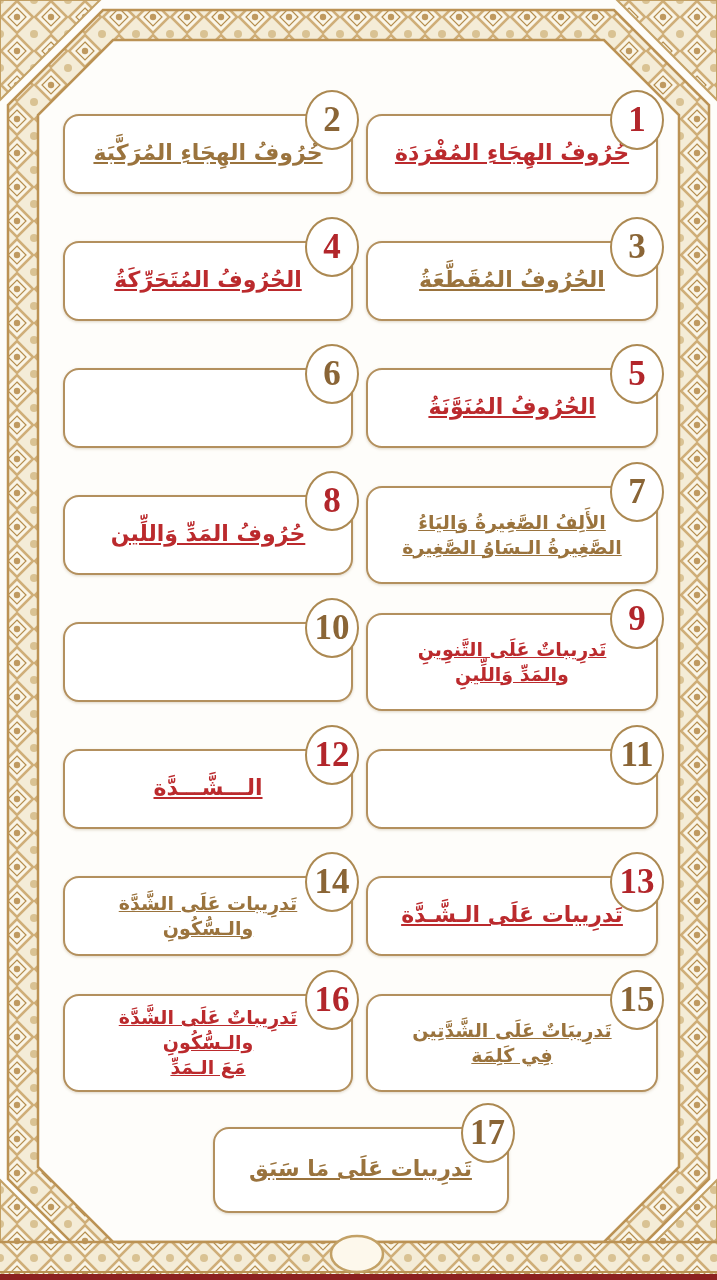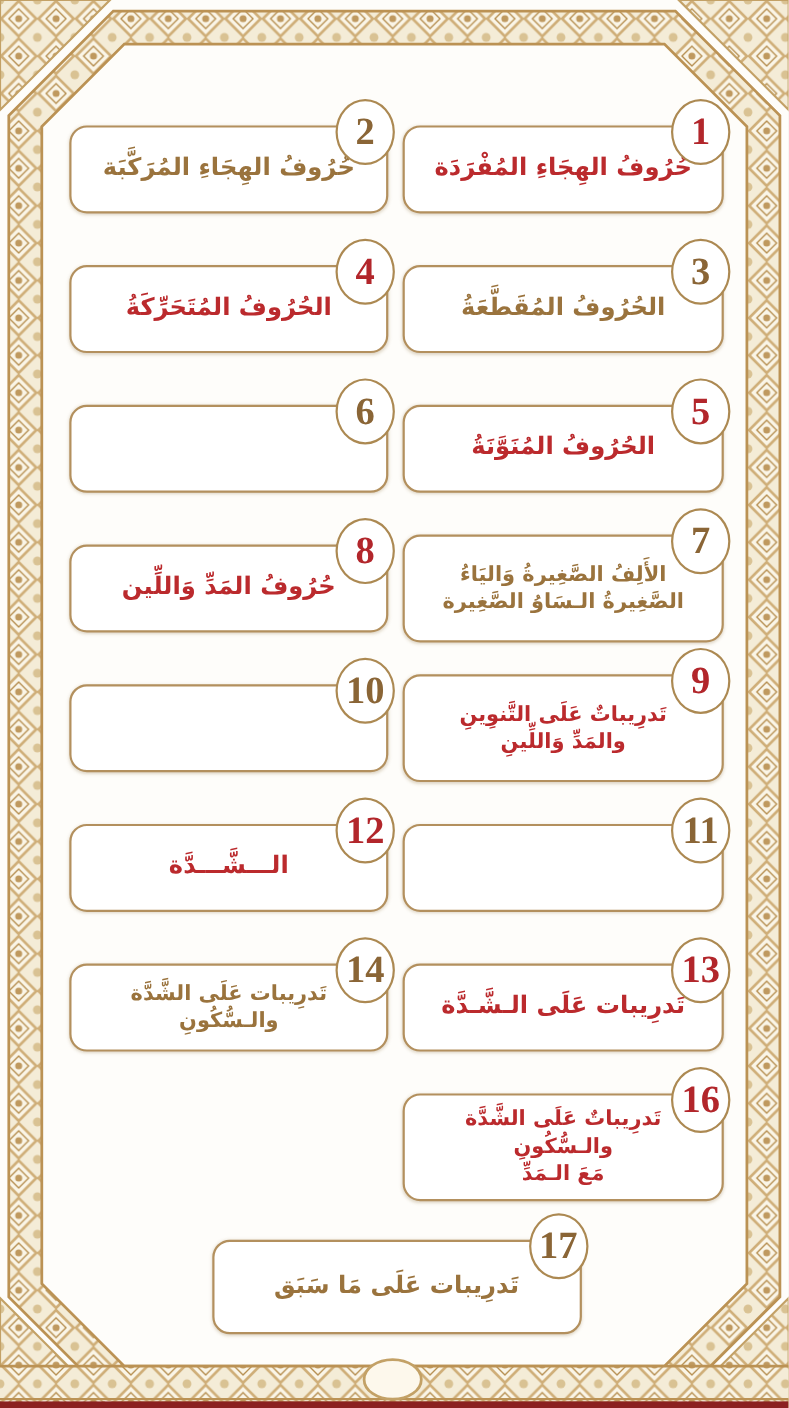--- a/index.html
+++ b/index.html
@@ -9,26 +9,26 @@
   .panel{position:absolute;top:90px;left:63px;width:595px;z-index:1;
          display:grid;grid-template-columns:292px 290px;column-gap:13px;
          grid-auto-rows:127px;direction:rtl;align-items:center;}
   .toc-box{position:relative;background:#ffffff;border:2px solid #b3905e;border-radius:16px;
            display:flex;flex-direction:column;justify-content:center;align-items:center;
            min-height:80px;padding:6px 12px;box-sizing:border-box;width:100%;
            font-weight:bold;font-size:22px;text-align:center;
            box-shadow:0 1px 3px rgba(140,110,60,.28);}
   .toc-box.sm{font-size:19px;}
   .toc-box.two{min-height:98px;}
-  .toc-box.center-box{grid-column:1 / -1;justify-self:center;width:336px;min-height:86px;align-items:center;}
+  .toc-box.center-box{grid-column:1 / -1;justify-self:center;width:296px;min-height:86px;align-items:center;}
   .num{position:absolute;top:-26px;right:-8px;width:54px;height:60px;background:#ffffff;
        border:2px solid #ac8952;border-radius:50%;display:flex;align-items:center;justify-content:center;
        font-family:"Liberation Serif",serif;font-size:35px;font-weight:bold;z-index:2;direction:ltr;
        box-sizing:border-box;}
-  .l1,.l2{display:block;line-height:1.3;}
+  .l1,.l2{display:block;line-height:1.3;text-decoration:underline;}
   .l2:empty{display:none;}
   .c-red{color:#bb2a2d;}
   .c-brown{color:#9a733d;}
   .c-red .num{color:#b2262b;}
   .c-brown .num{color:#8a6536;}
 </style>
 </head>
 <body>
 
 <div class="page">
@@ -141,20 +141,25 @@
       <span class="l1">تَدرِيبات عَلَى الـشَّـدَّة</span>
 
     </div>
 
     <div class="toc-box sm c-brown">
       <span class="num">14</span>
       <span class="l1">تَدرِيبات عَلَى الشَّدَّة والـسُّكُونِ</span>
 
     </div>
 
+    <div class="toc-box sm two c-brown">
+      <span class="num">15</span>
+      <span class="l1">تَدرِيبَاتٌ عَلَى الشَّدَّتِين</span>
+      <span class="l2">فِي كَلِمَة</span>
+    </div>
 
     <div class="toc-box sm two c-red">
       <span class="num">16</span>
       <span class="l1">تَدرِيباتٌ عَلَى الشَّدَّة والـسُّكُونِ</span>
       <span class="l2">مَعَ الـمَدِّ</span>
     </div>
 
     <div class="toc-box center-box c-brown">
       <span class="num">17</span>
       <span class="l1">تَدرِيبات عَلَى مَا سَبَق</span>

